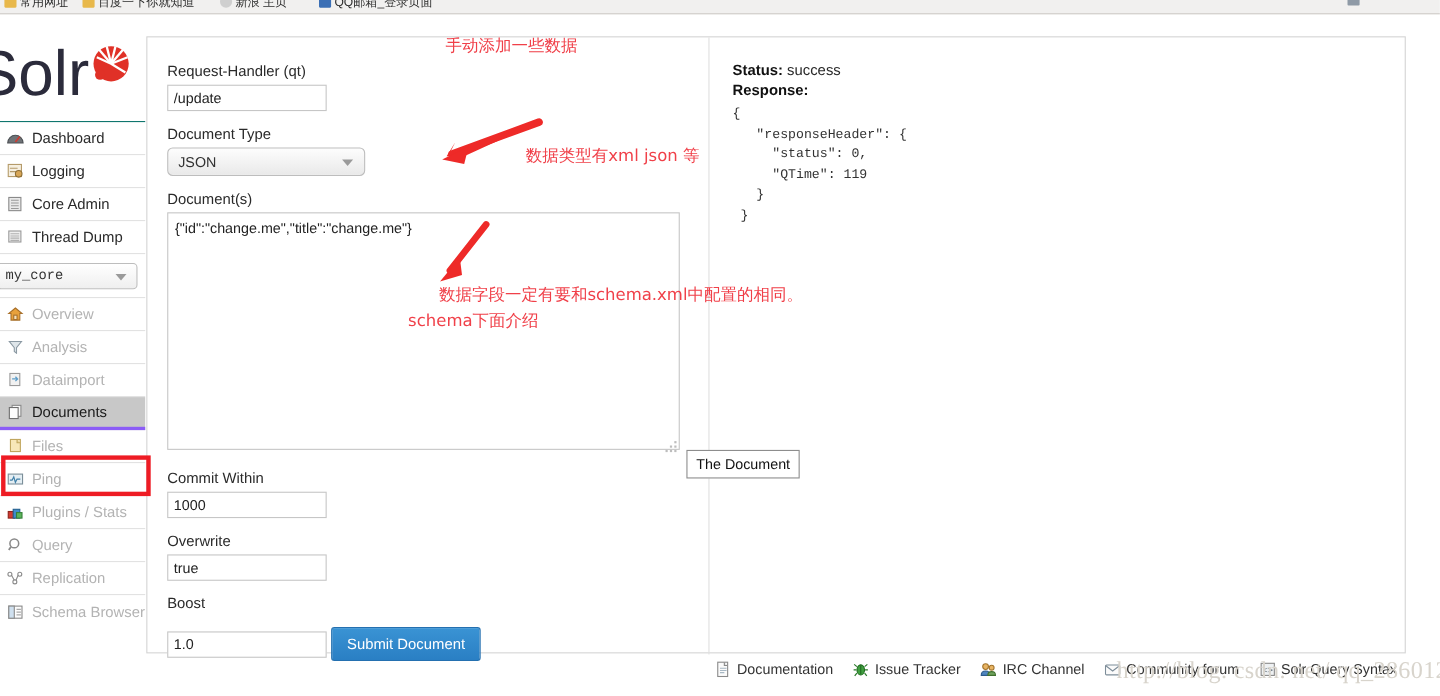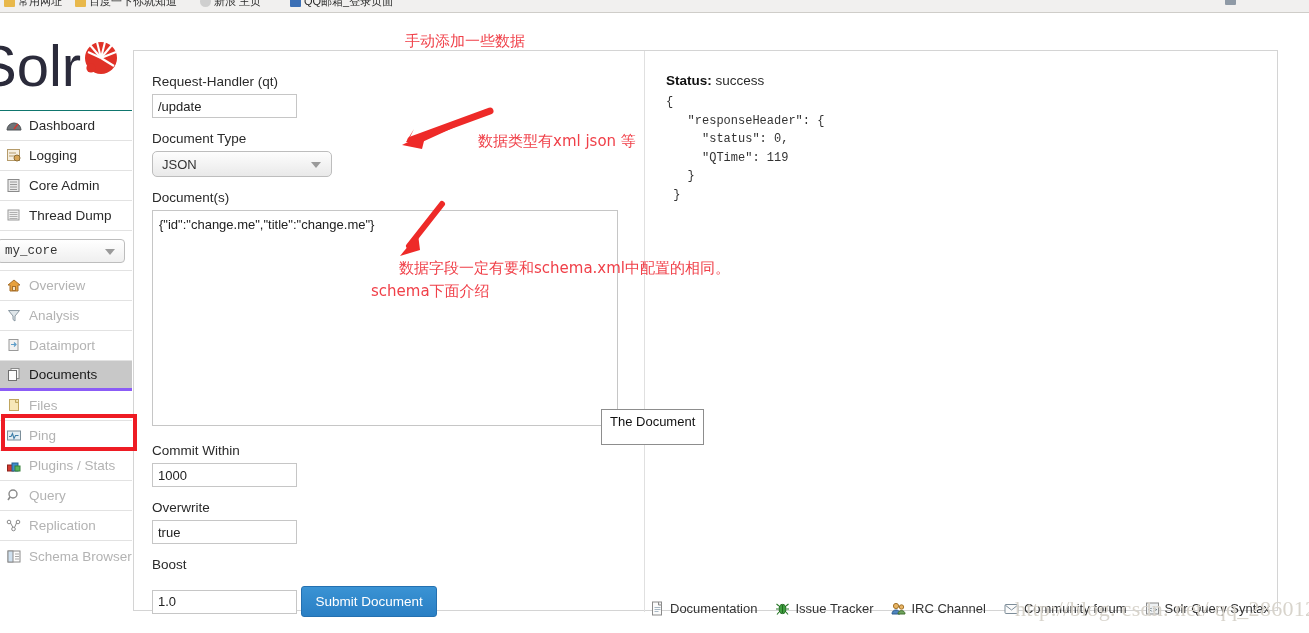--- a/index.html
+++ b/index.html
@@ -65,21 +65,21 @@
   }
 
   
   .red-box {
     position: absolute; left: 1px; top: 414px; width: 136px; height: 37px;
     border: 4px solid #ee1c24; pointer-events: none; z-index: 40;
   }
 
   
   .content {
-    position: absolute; left: 133px; top: 50px;
+    position: absolute; left: 133px; top: 33px;
     width: 1145px; height: 561px;
     border: 1px solid #d4d4d4; background: #fff;
   }
   .divider-v {
     position: absolute; left: 510px; top: 0; width: 1px; height: 561px;
     background: #e0e0e0;
   }
 
   .form-area { position: absolute; left: 18px; top: 23px; width: 480px; }
   .field-label {
@@ -133,23 +133,23 @@
   .resp-line { font-size: 13.5px; color: #2a2a2a; margin-bottom: 3px; }
   .resp-line b { font-weight: bold; color: #111; }
   .resp-json {
     margin-top: 5px; font-size: 12px; line-height: 1.55; color: #333;
     font-family: "Liberation Mono", "DejaVu Sans Mono", monospace;
     white-space: pre;
   }
 
   
   .tooltip {
-    position: absolute; left: 601px; top: 409px;
+    position: absolute; left: 624px; top: 409px;
     border: 1px solid #8d8d8d; background: #fff;
-    font-size: 13px; color: #111; padding: 4px 8px 15px; z-index: 35;
+    font-size: 13px; color: #111; padding: 4px 8px 5px; z-index: 35;
   }
 
   
   .anno {
     position: absolute; color: #f04049; font-size: 15px; z-index: 30;
     white-space: pre; line-height: 1.45;
     font-family: "DejaVu Sans", "Liberation Sans", sans-serif;
   }
   .arrow-svg { position: absolute; z-index: 30; }
 
@@ -410,20 +410,23 @@
       <input class="txt-input" type="text" value="1.0" style="">
 
       <button class="submit-btn">Submit Document</button>
     </div>
 
     <div class="resp">
       <div class="resp-line">
         <b>Status:</b>
         <span>success</span>
       </div>
+      <div class="resp-line">
+        <b>Response:</b>
+      </div>
       <div class="resp-json">{
    "responseHeader": {
      "status": 0,
      "QTime": 119
    }
  }</div>
     </div>
   </div>
 
   <div class="tooltip">The Document</div>

